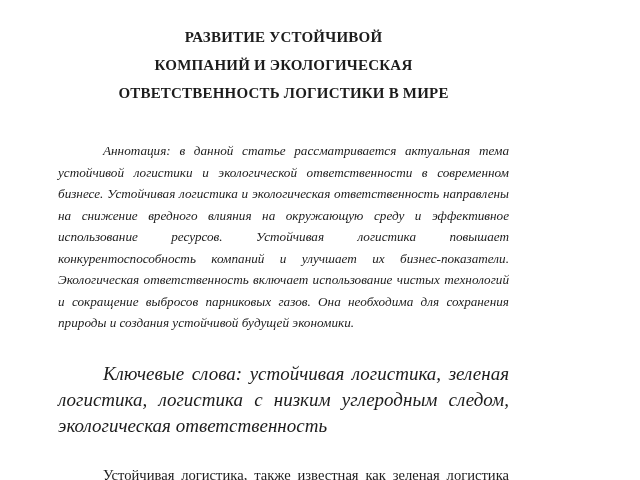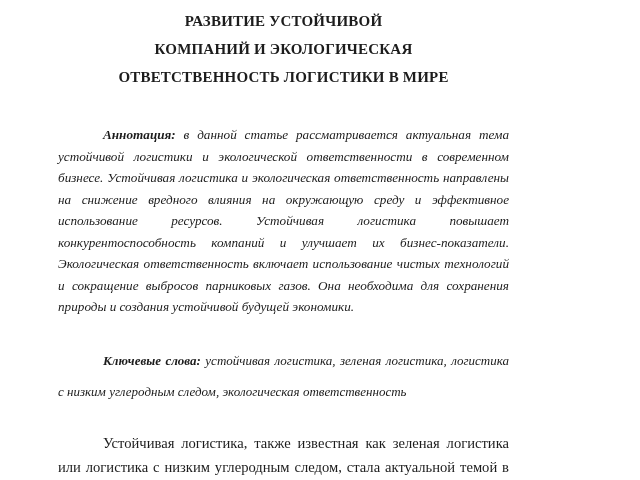--- a/index.html
+++ b/index.html
@@ -9,21 +9,21 @@
   }
   .page {
     position: relative;
     width: 569px;
     height: 480px;
     overflow: hidden;
     background: #ffffff;
     color: #1c1c1c;
     font-family: "Liberation Serif", "DejaVu Serif", serif;
     box-sizing: border-box;
-    padding: 0 60px 0 58px;
+    padding: 16px 60px 0 58px;
   }
   .article-title {
     margin: 7px 0 0 0;
     font-size: 15px;
     font-weight: bold;
     line-height: 28px;
     text-align: center;
     letter-spacing: 0.2px;
   }
   .article-title .title-line {
@@ -32,28 +32,28 @@
   .abstract {
     margin: 33px 0 0 0;
     font-size: 13.2px;
     font-style: italic;
     line-height: 21.5px;
     text-align: justify;
     text-indent: 45px;
   }
   .abstract .label,
   .keywords .label {
-    font-weight: bold;
+    font-weight: normal;
     font-style: italic;
   }
   .keywords {
     margin: 27px 0 0 0;
-    font-size: 13px;
+    font-size: 19px;
     font-style: italic;
-    line-height: 31px;
+    line-height: 26px;
     text-align: justify;
     text-indent: 45px;
   }
   .body-text {
     margin: 24px 0 0 0;
     font-size: 14.6px;
     line-height: 24.5px;
     text-align: justify;
     text-indent: 45px;
   }

